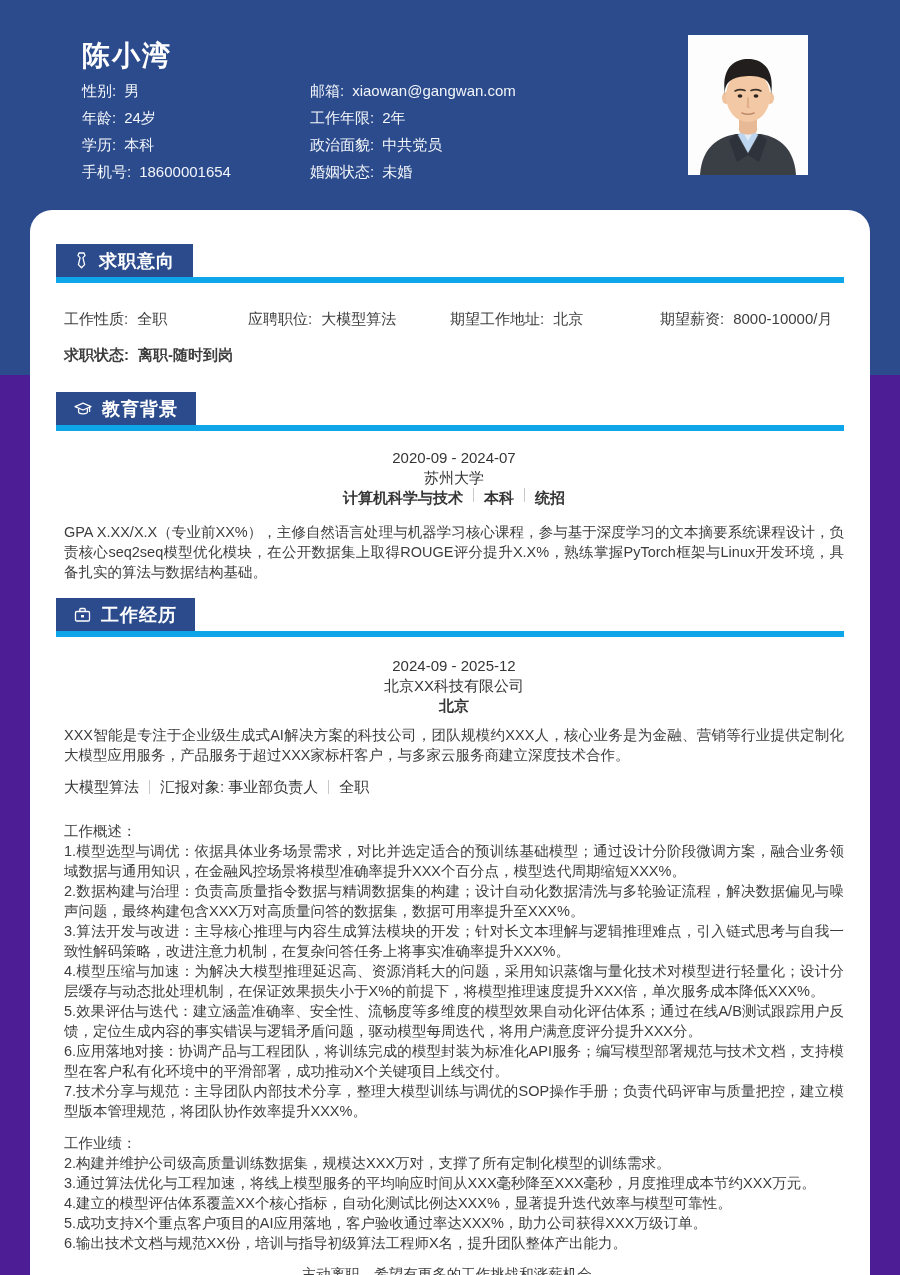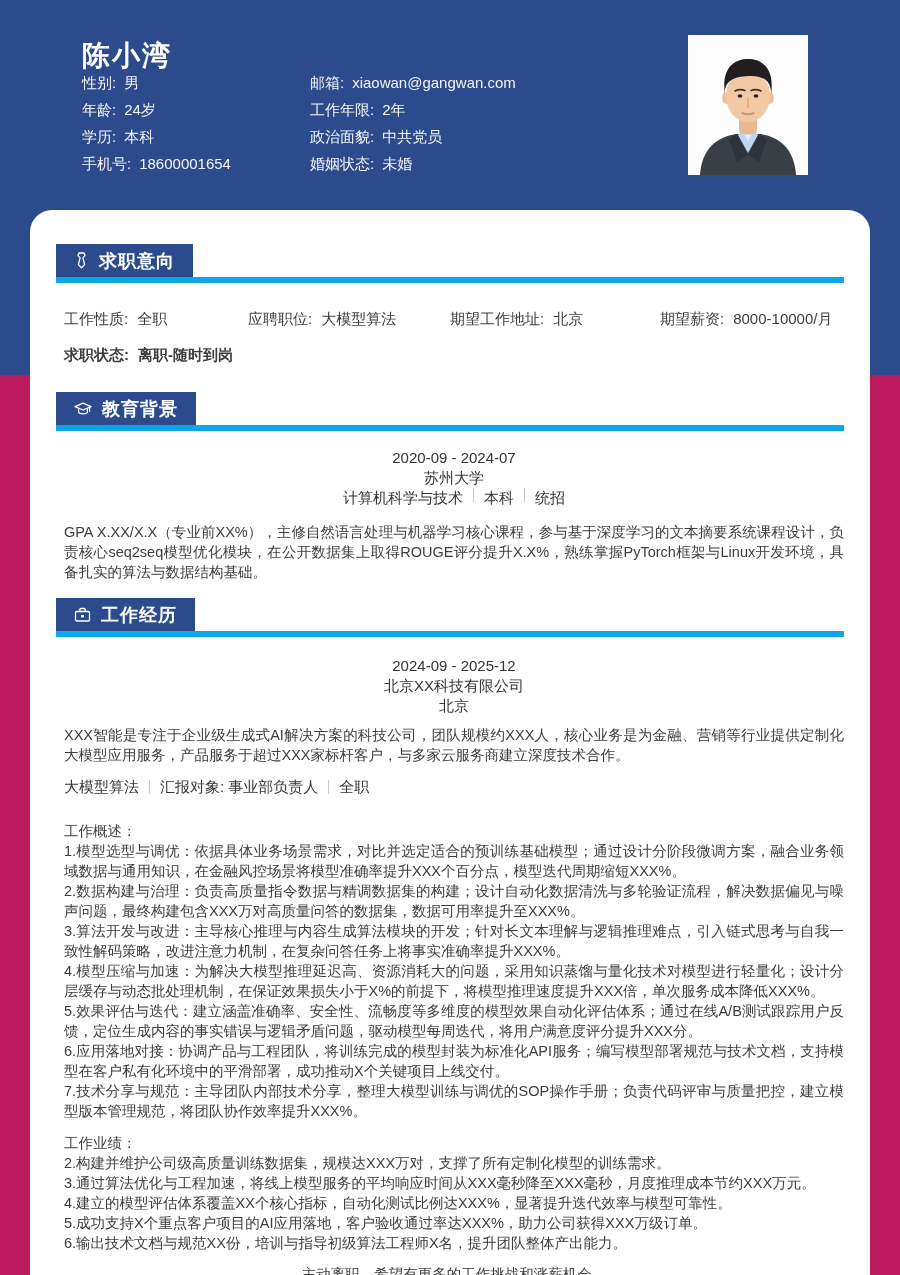--- a/index.html
+++ b/index.html
@@ -1,26 +1,26 @@
 <!DOCTYPE html>
 <html><head>
 <meta charset="utf-8">
 <style>
   html,body{margin:0;padding:0;background:#ffffff;}
   .page{
     position:relative;width:900px;height:1275px;overflow:hidden;
-    background:#be185d;
+    background:#4c1d95;
     font-family:"Liberation Sans","DejaVu Sans",sans-serif;
     color:#3d3d3d;
   }
   
   .blue-band{position:absolute;left:0;top:0;width:900px;height:375px;background:#2b4b8c;}
   .header{position:absolute;left:82px;top:40px;color:#ffffff;}
   .name{font-size:28px;font-weight:bold;letter-spacing:2px;line-height:32px;}
-  .hfields{position:absolute;left:82px;top:70px;width:560px;}
+  .hfields{position:absolute;left:82px;top:78px;width:560px;}
   .hrow{display:flex;height:27px;align-items:center;font-size:15px;color:#f2f5fa;}
   .hcol-l{width:228px;display:flex;}
   .hcol-r{display:flex;}
   .hlabel{margin-right:8px;}
   .photo{position:absolute;left:688px;top:35px;width:120px;height:140px;background:#ffffff;overflow:hidden;}
   
   .card{
     position:absolute;left:30px;top:210px;width:840px;height:1065px;
     background:#ffffff;border-radius:22px 22px 0 0;
   }
@@ -37,21 +37,21 @@
   .field{display:flex;}
   .flabel{margin-right:9px;color:#3d3d3d;}
   .fvalue{color:#3d3d3d;}
   .meta-row{
     margin:17px 26px 0 34px;display:flex;align-items:center;
     font-size:15px;line-height:20px;color:#353535;flex-direction:column;
   }
   .meta-row.work{margin-top:19px;}
   .m-left{flex:1;}
   .m-center{flex:1;text-align:right;}
-  .m-right{flex:1;text-align:right;display:flex;justify-content:flex-end;align-items:flex-start;}
+  .m-right{flex:1;text-align:right;display:flex;justify-content:flex-end;align-items:flex-start;font-weight:bold;}
   .vbar{display:inline-block;width:1px;height:14px;background:#c9c9c9;margin:0 10px;vertical-align:middle;}
   .body-text{
     margin:14px 26px 0 34px;font-size:14.5px;line-height:20px;color:#3d3d3d;
     text-align:justify;
   }
   .intro{margin-top:9px;}
   .pos-row{margin:12px 26px 0 34px;display:flex;align-items:center;font-size:15px;line-height:20px;color:#353535;}
   .block{margin:24px 26px 0 34px;font-size:14.5px;line-height:20px;color:#3d3d3d;text-align:justify;}
   .block.achv{margin-top:12px;}
   .leaving{margin:11px 26px 0 34px;font-size:14.5px;line-height:20px;color:#3d3d3d;text-align:center;}

